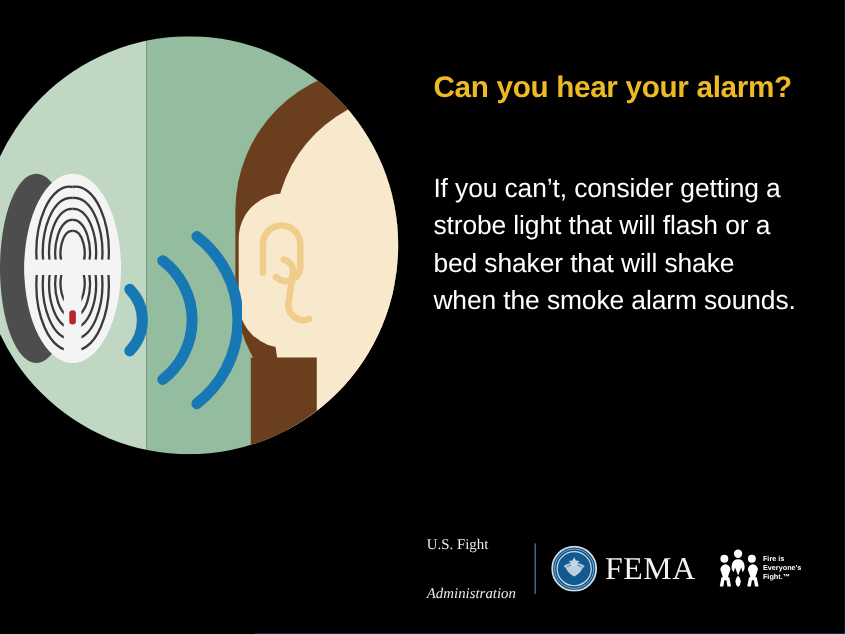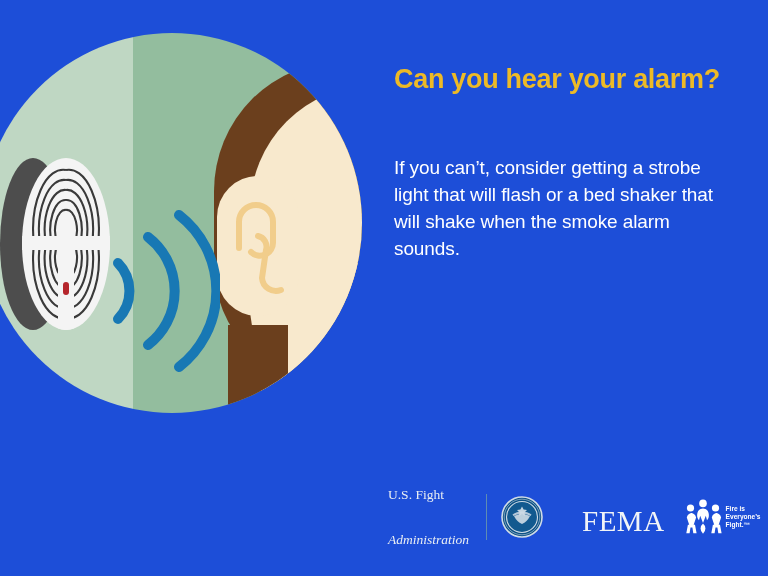--- a/index.html
+++ b/index.html
@@ -10,21 +10,21 @@
   body {
     width: 768px;
     height: 576px;
     overflow: hidden;
     font-family: "Liberation Sans", sans-serif;
   }
   .poster {
     position: relative;
     width: 768px;
     height: 576px;
-    background: #1d4ed8;
+    background: #000000;
     overflow: hidden;
   }
 
   
   .illustration {
     position: absolute;
     left: -18px;
     top: 33px;
     width: 380px;
     height: 380px;
@@ -145,21 +145,21 @@
     font-weight: bold;
     line-height: 1.26;
     letter-spacing: -0.3px;
   }
   .body-text {
     position: absolute;
     left: 394px;
     top: 155px;
     width: 336px;
     color: #ffffff;
-    font-size: 19px;
+    font-size: 24px;
     line-height: 1.42;
     letter-spacing: -0.1px;
   }
 
   
   .footer {
     position: absolute;
     left: 388px;
     top: 484px;
     width: 362px;
@@ -178,23 +178,22 @@
   .usfa .l2 { font-style: italic; margin-top: 25px; }
   .divider {
     width: 1px;
     height: 46px;
     background: #5e8cb3;
     margin: 0 14px 0 6px;
     flex: none;
   }
   .fema-lockup {
     display: flex;
-    align-items: flex-end;
+    align-items: center;
     flex: none;
-    gap: 32px;
   }
   .fema-word {
     color: #f1f4f7;
     font-family: "Liberation Serif", serif;
     font-size: 29px;
     letter-spacing: 0.5px;
     margin-left: 7px;
   }
   .fief {
     display: flex;

